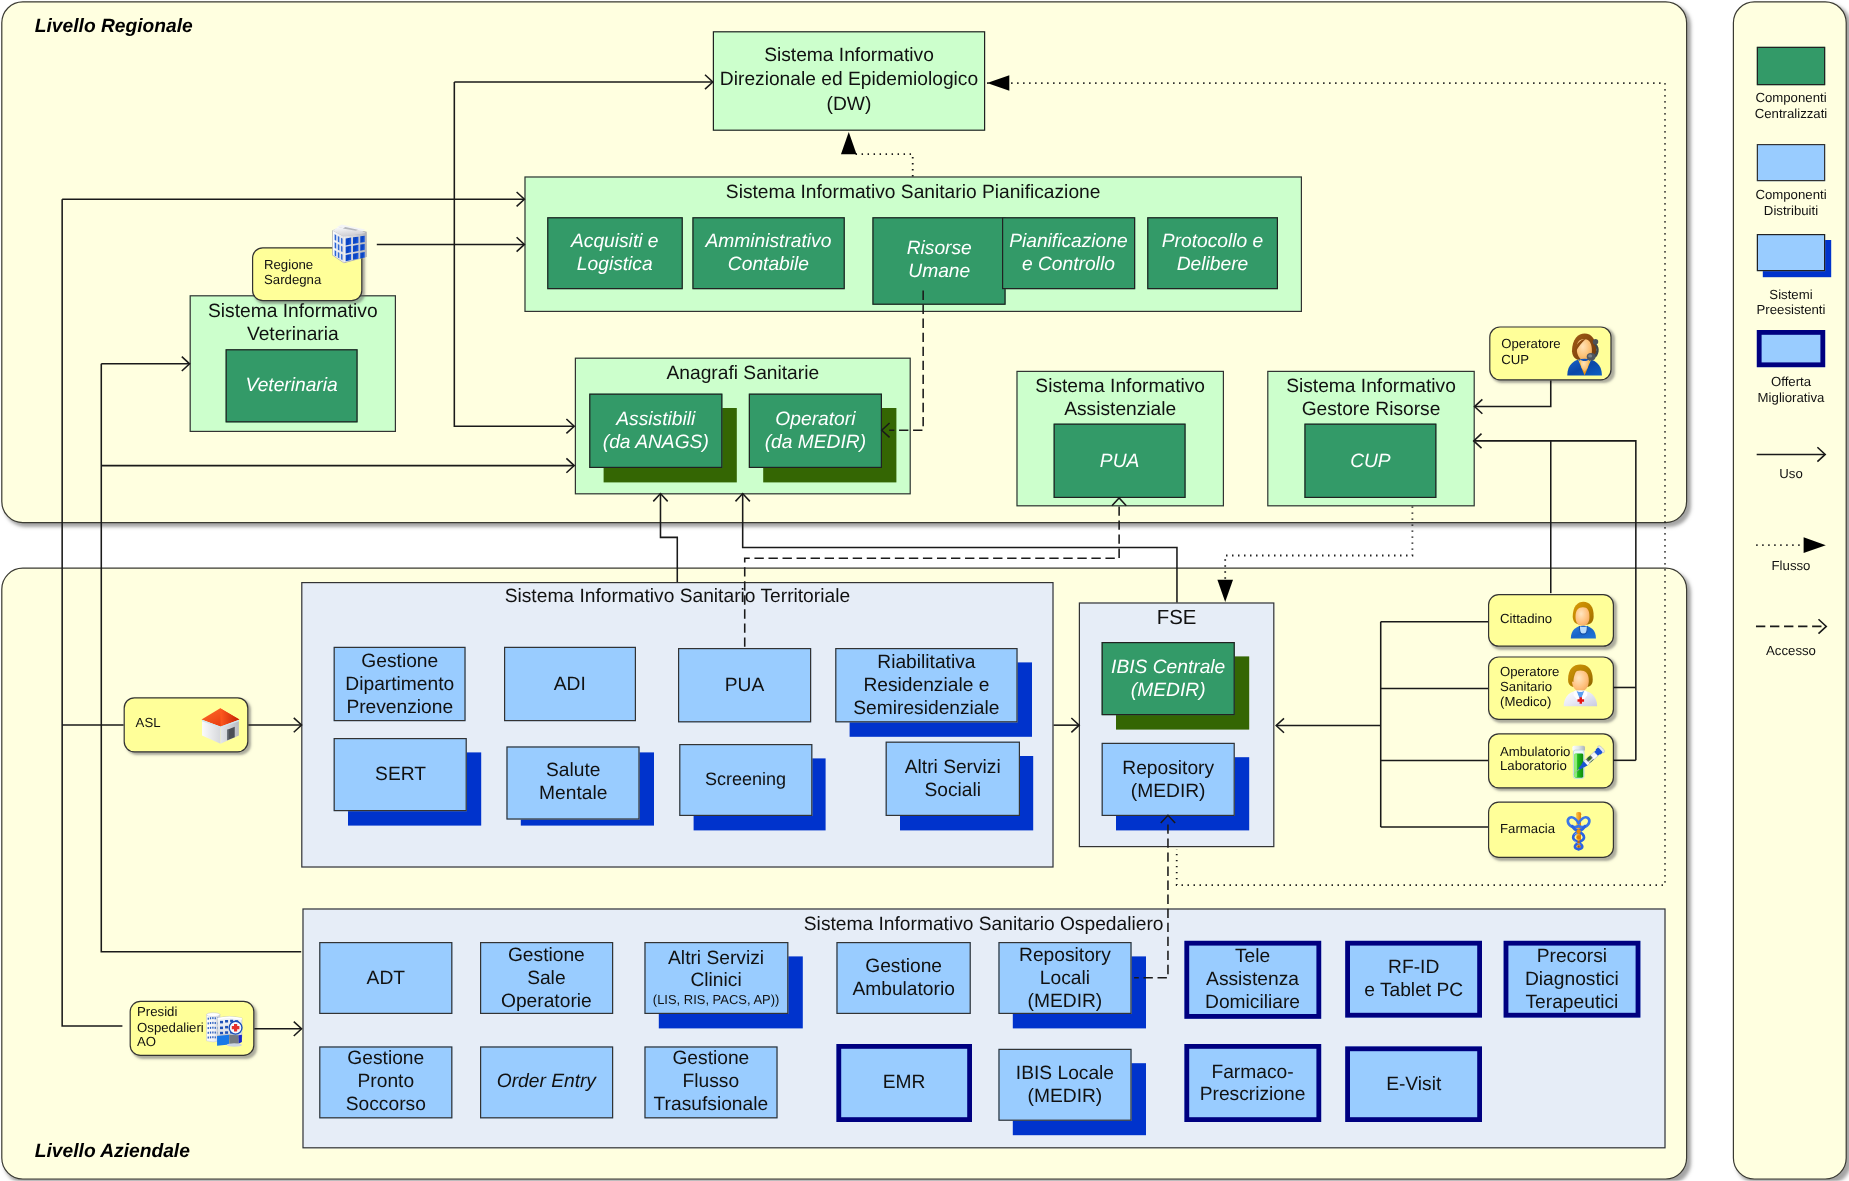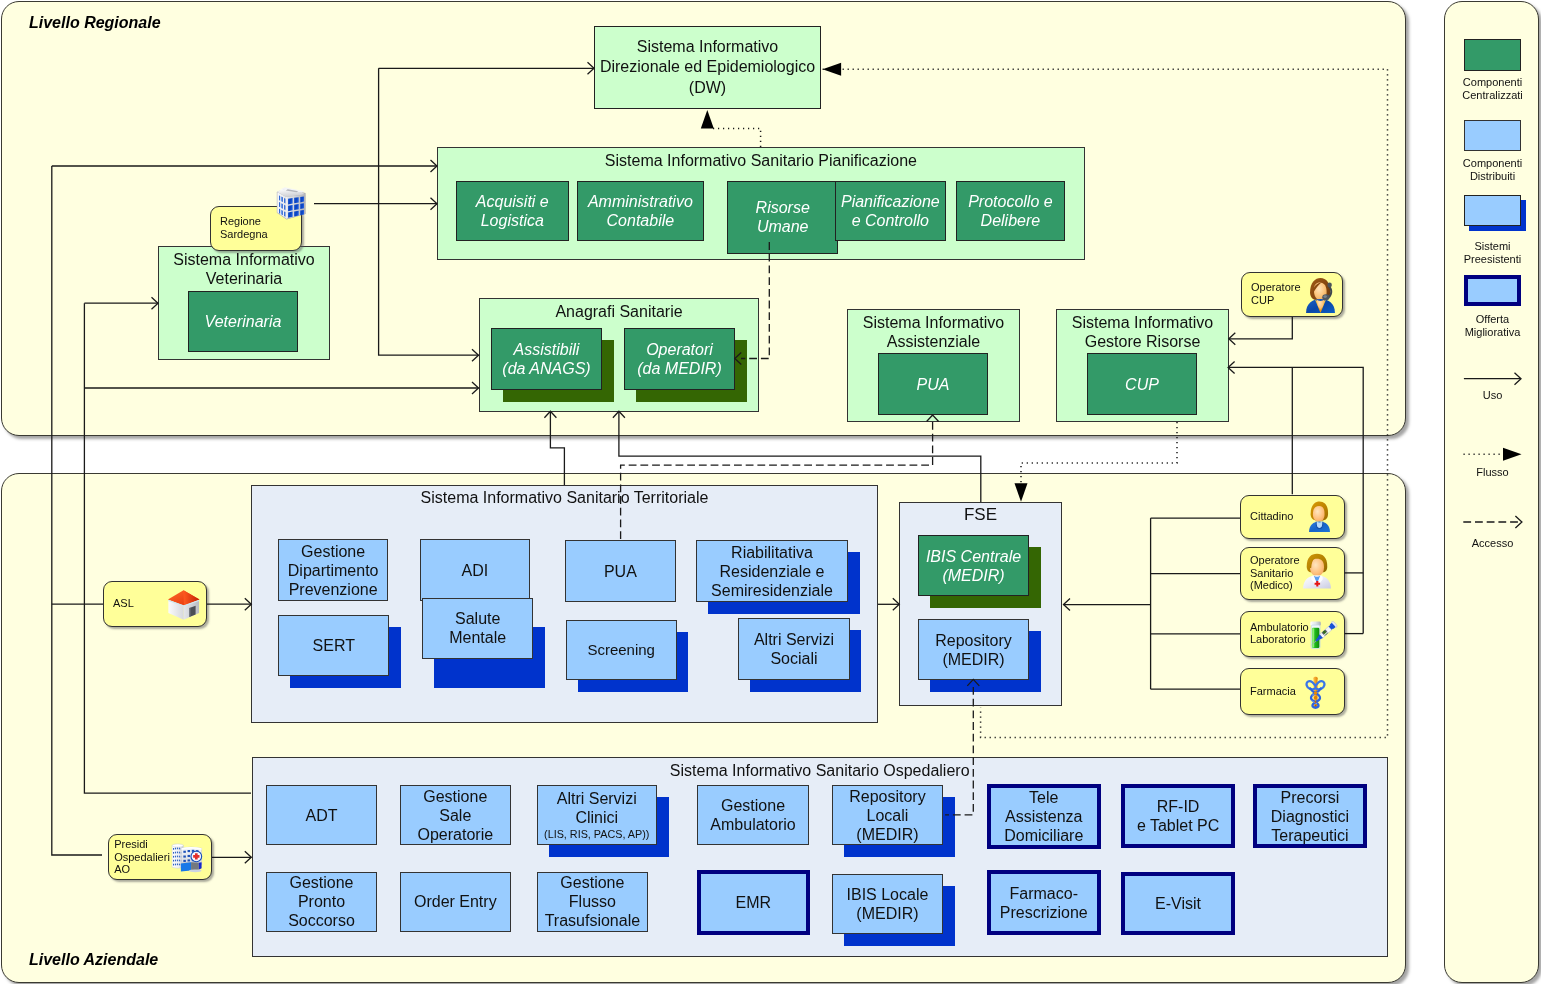--- a/index.html
+++ b/index.html
@@ -251,21 +251,21 @@
           <div>Semiresidenziale</div>
         </div>
       </div>
       <div class="abs shadow blue" style="left:290.29999999999995px;top:627px;width:110.8px;height:60.5px;"></div>
       <div class="cmp blue" style="left:278.4px;top:615.1px;width:110.8px;height:60.5px;">
         <div class="lbl" style="font-size:16px;line-height:19px;">
           <div>SERT</div>
         </div>
       </div>
       <div class="abs shadow blue" style="left:434.2px;top:627px;width:110.8px;height:60.5px;"></div>
-      <div class="cmp blue" style="left:422.3px;top:598px;width:110.8px;height:60.5px;">
+      <div class="cmp blue" style="left:422.3px;top:622px;width:110.8px;height:60.5px;">
         <div class="lbl" style="font-size:16px;line-height:19px;">
           <div>Salute</div>
           <div>Mentale</div>
         </div>
       </div>
       <div class="abs shadow blue" style="left:577.6999999999999px;top:631.5px;width:110.8px;height:60.5px;"></div>
       <div class="cmp blue" style="left:565.8px;top:619.6px;width:110.8px;height:60.5px;">
         <div class="lbl" style="font-size:15px;line-height:19px;">
           <div>Screening</div>
         </div>
@@ -355,21 +355,21 @@
           <div>Terapeutici</div>
         </div>
       </div>
       <div class="cmp blue" style="left:266px;top:871.7px;width:111px;height:60px;">
         <div class="lbl" style="font-size:16px;line-height:19px;">
           <div>Gestione</div>
           <div>Pronto</div>
           <div>Soccorso</div>
         </div>
       </div>
-      <div class="cmp blue" style="left:399.8px;top:871.7px;width:111px;height:60px;">
+      <div class="cmp blue" style="left:399.8px;top:871.7px;width:111px;height:60px;font-style:italic;">
         <div class="lbl" style="font-size:16px;line-height:19px;">
           <div>Order Entry</div>
         </div>
       </div>
       <div class="cmp blue" style="left:536.9px;top:871.7px;width:111px;height:60px;">
         <div class="lbl" style="font-size:16px;line-height:19px;">
           <div>Gestione</div>
           <div>Flusso</div>
           <div>Trasufsionale</div>
         </div>

